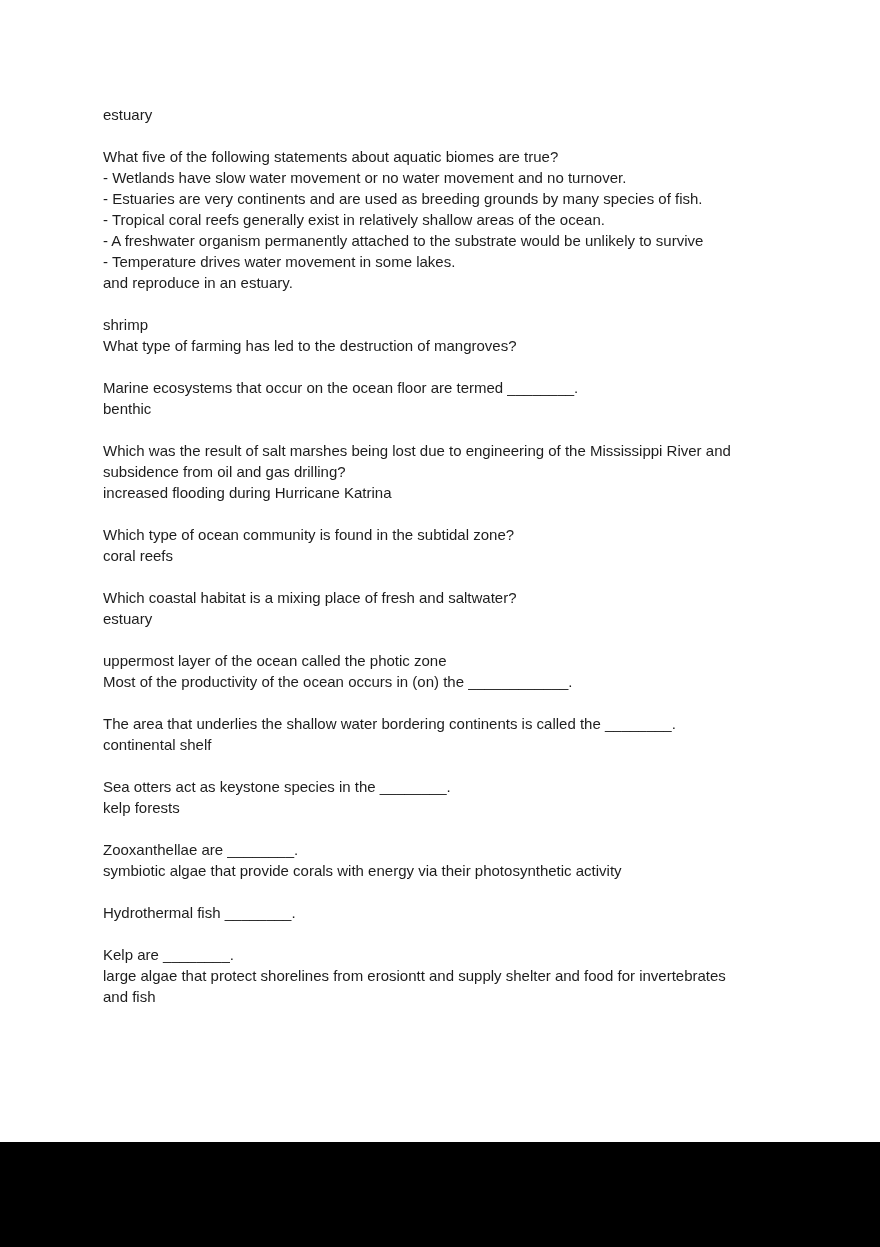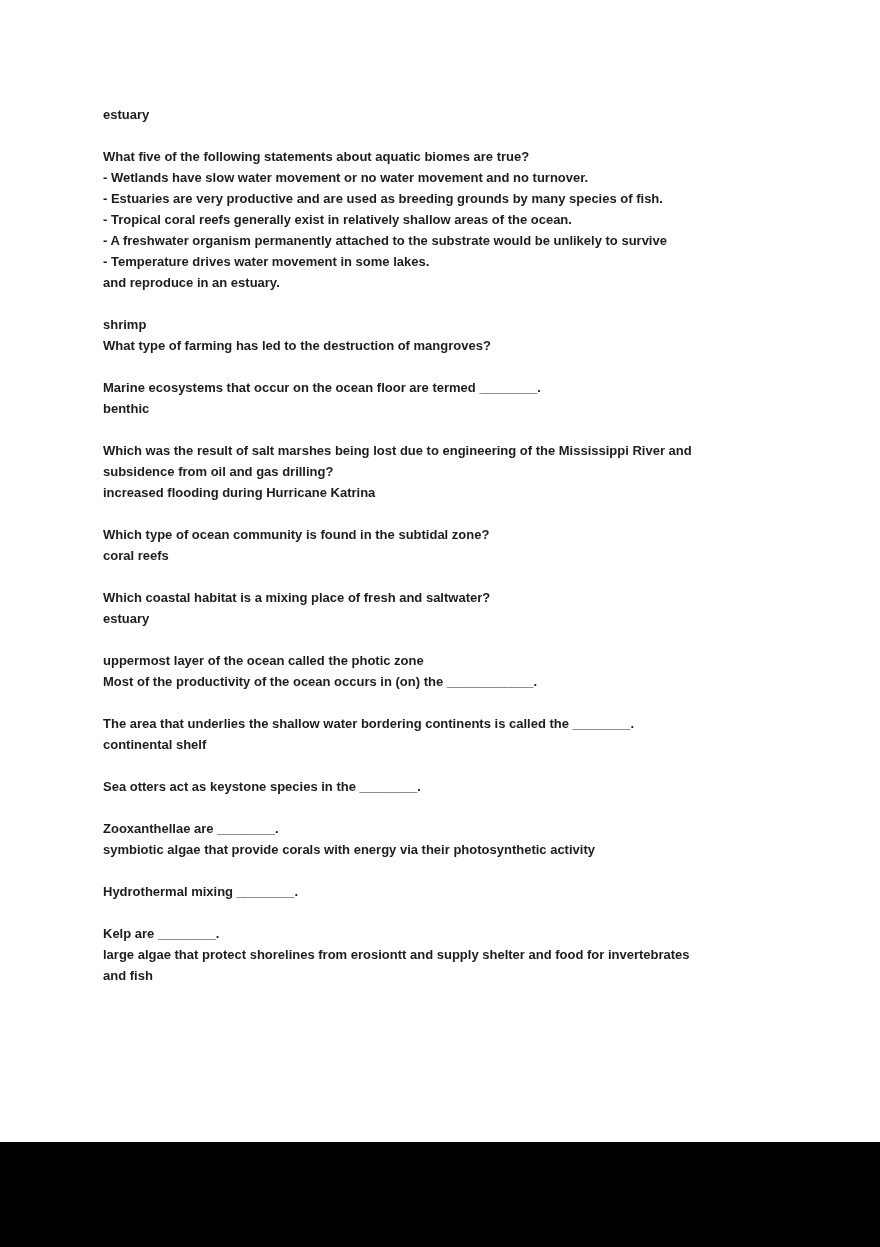--- a/index.html
+++ b/index.html
@@ -10,24 +10,24 @@
     background: #ffffff;
     position: relative;
     overflow: hidden;
     font-family: "Liberation Sans", sans-serif;
   }
   .doc-content {
     position: absolute;
     left: 103px;
     top: 104px;
     right: 40px;
-    font-size: 13px;
+    font-size: 15px;
     line-height: 21px;
     color: #1d1d1d;
-    font-weight: 700;
+    font-weight: 400;
   }
   .para { margin: 0 0 21px 0; }
   .para:last-child { margin-bottom: 8px; }
   .line { white-space: pre; }
   .footer-bar {
     position: absolute;
     left: 0;
     bottom: 0;
     width: 880px;
     height: 105px;
@@ -36,21 +36,21 @@
 </head>
 <body style="background: rgb(255, 255, 255);">
 
 <div class="doc-content" id="doc-content" style="color: rgb(29, 29, 29);">
     <div class="para">
       <div class="line">estuary</div>
     </div>
     <div class="para">
       <div class="line">What five of the following statements about aquatic biomes are true?</div>
       <div class="line">- Wetlands have slow water movement or no water movement and no turnover.</div>
-      <div class="line">- Estuaries are very productive and are used as breeding grounds by many species of fish.</div>
+      <div class="line">- Estuaries are very continents and are used as breeding grounds by many species of fish.</div>
       <div class="line">- Tropical coral reefs generally exist in relatively shallow areas of the ocean.</div>
       <div class="line">- A freshwater organism permanently attached to the substrate would be unlikely to survive</div>
       <div class="line">- Temperature drives water movement in some lakes.</div>
       <div class="line">and reproduce in an estuary.</div>
     </div>
     <div class="para">
       <div class="line">shrimp</div>
       <div class="line">What type of farming has led to the destruction of mangroves?</div>
     </div>
     <div class="para">
@@ -73,27 +73,28 @@
     <div class="para">
       <div class="line">uppermost layer of the ocean called the photic zone</div>
       <div class="line">Most of the productivity of the ocean occurs in (on) the ____________.</div>
     </div>
     <div class="para">
       <div class="line">The area that underlies the shallow water bordering continents is called the ________.</div>
       <div class="line">continental shelf</div>
     </div>
     <div class="para">
       <div class="line">Sea otters act as keystone species in the ________.</div>
+      <div class="line">kelp forests</div>
     </div>
     <div class="para">
       <div class="line">Zooxanthellae are ________.</div>
       <div class="line">symbiotic algae that provide corals with energy via their photosynthetic activity</div>
     </div>
     <div class="para">
-      <div class="line">Hydrothermal mixing ________.</div>
+      <div class="line">Hydrothermal fish ________.</div>
     </div>
     <div class="para">
       <div class="line">Kelp are ________.</div>
       <div class="line">large algae that protect shorelines from erosiontt and supply shelter and food for invertebrates</div>
       <div class="line">and fish</div>
     </div>
   </div>
 <div class="footer-bar" id="footer-bar" style="background: rgb(0, 0, 0);"></div>
 
 </body></html>

